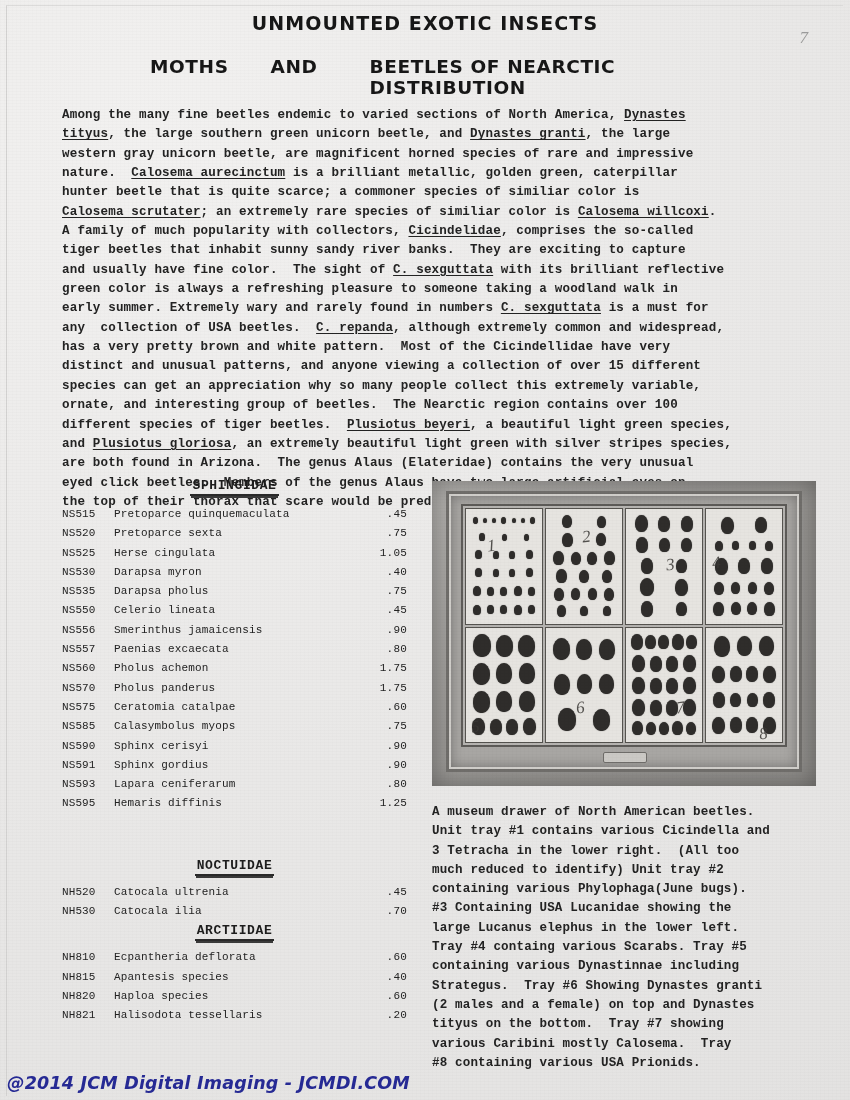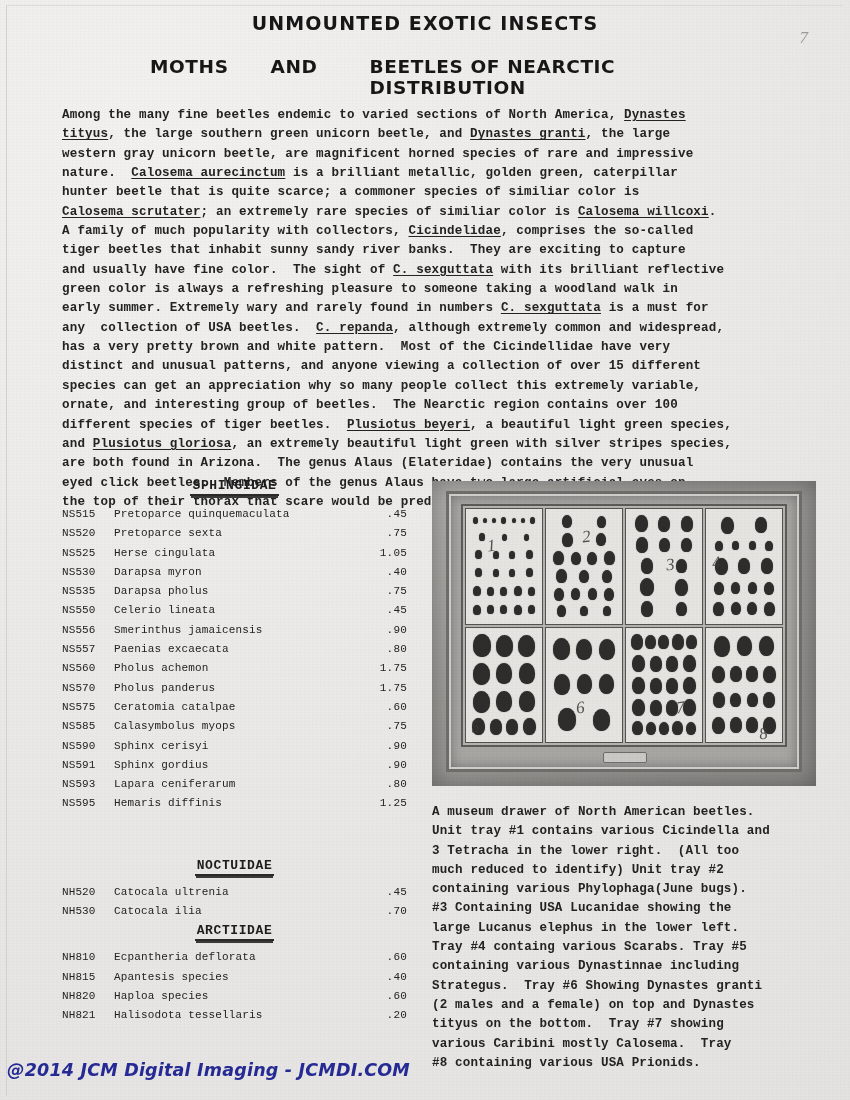--- a/index.html
+++ b/index.html
@@ -216,21 +216,21 @@
     letter-spacing: .15px;
     white-space: pre-wrap;
     font-weight: 700;
     color: #232323;
   }
 
   
   .watermark {
     position: absolute;
     left: 7px;
-    bottom: 20px;
+    bottom: 7px;
     font-family: "DejaVu Sans", sans-serif;
     font-style: italic;
     font-weight: bold;
     font-size: 17.5px;
     letter-spacing: .2px;
     color: #262a95;
   }
 </style>
 </head>
 <body>

